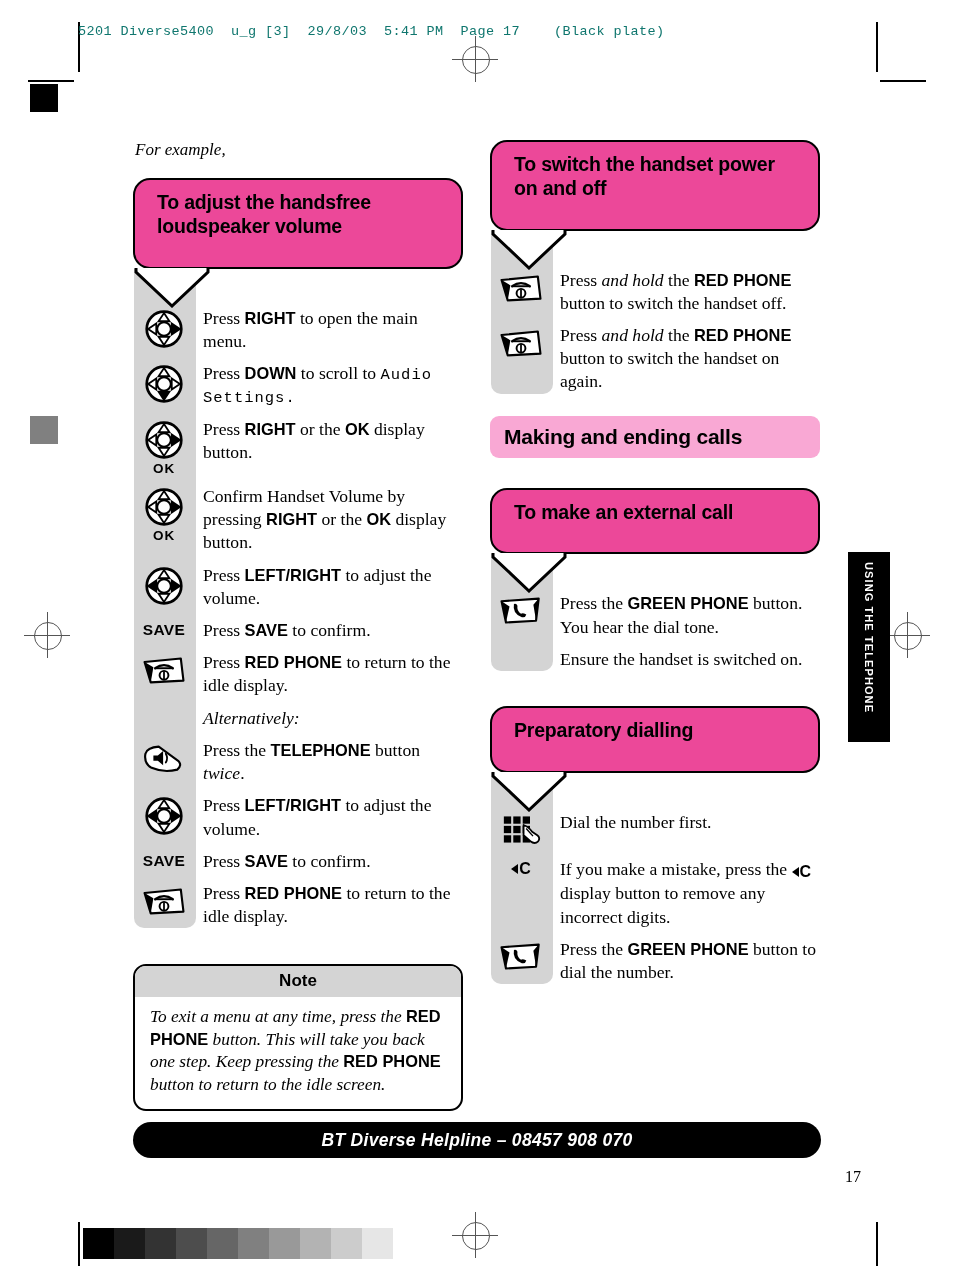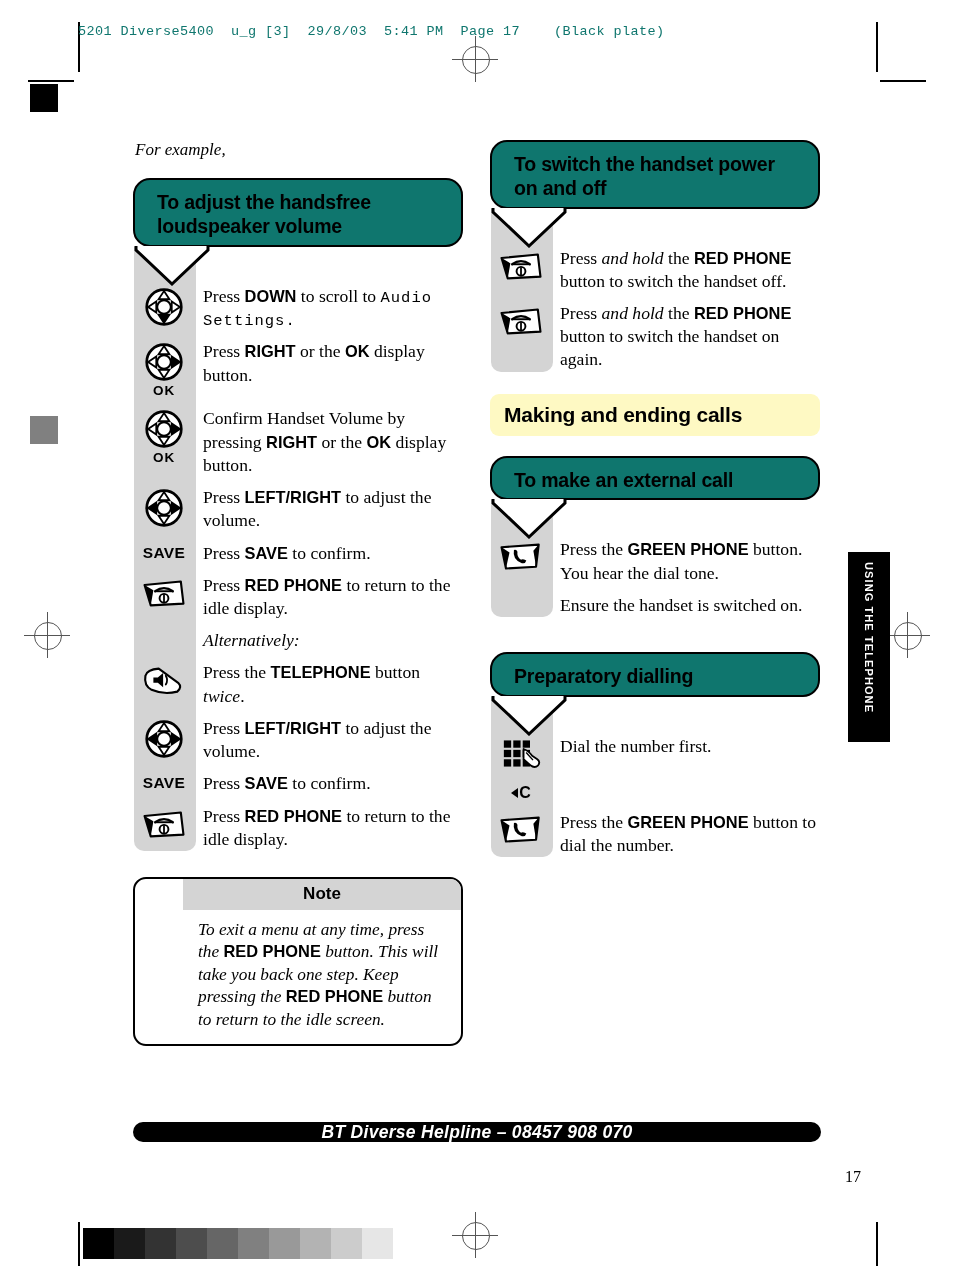--- a/index.html
+++ b/index.html
@@ -33,22 +33,22 @@
 
   
   .col{position:absolute;width:330px;}
   .col-left{left:133px;top:140px;}
   .col-right{left:490px;top:140px;}
 
   .for-example{font-style:italic;font-size:17px;margin:0 0 18px 2px;font-family:"Liberation Serif",serif;}
 
   
   .bubble-wrap{position:relative;}
-  .bubble{position:relative;border:2.5px solid #000;border-radius:17px;background:#0f766e;
-     padding:11px 16px 6px 22px;z-index:3;}
+  .bubble{position:relative;border:2.5px solid #000;border-radius:17px;background:#ec4899;
+     padding:11px 16px 28px 22px;z-index:3;}
   .bubble h2{margin:0;font-family:"Liberation Sans",sans-serif;font-weight:bold;
      font-size:19.5px;line-height:1.22;letter-spacing:-0.2px;}
   .tail{position:absolute;left:1px;top:100%;margin-top:-3px;width:78px;height:42px;z-index:4;}
 
   
   .steps{position:relative;padding-top:38px;}
   .steps:before{content:"";position:absolute;left:1px;top:0;width:62px;bottom:0;
      background:#d4d4d4;border-radius:0 0 10px 10px;z-index:0;}
   .step{position:relative;display:flex;align-items:flex-start;margin-bottom:9px;z-index:2;}
   .step .ic{width:62px;flex:0 0 62px;display:flex;flex-direction:column;
@@ -62,33 +62,33 @@
      letter-spacing:0.3px;}
   .ok-lbl{font-family:"Liberation Sans",sans-serif;font-weight:bold;font-size:13.5px;
      letter-spacing:1px;margin-top:1px;}
   .cbtn{font-family:"Liberation Sans",sans-serif;font-weight:bold;font-size:16px;
      display:flex;align-items:center;gap:1px;}
   .cbtn .tri{width:0;height:0;border-top:5px solid transparent;border-bottom:5px solid transparent;
      border-right:7px solid #000;}
   .noic{height:2px;}
 
   
-  .section-banner{background:#fef9c3;border-radius:9px;padding:9px 14px;margin:22px 0 20px 0;}
+  .section-banner{background:#f9a8d4;border-radius:9px;padding:9px 14px;margin:22px 0 30px 0;}
   .section-banner h1{margin:0;font-family:"Liberation Sans",sans-serif;font-weight:bold;
      font-size:21px;letter-spacing:-0.2px;}
 
   
-  .note{border:2.5px solid #000;border-radius:13px;margin-top:26px;overflow:hidden;background:#fff;padding-left:48px;}
+  .note{border:2.5px solid #000;border-radius:13px;margin-top:36px;overflow:hidden;background:#fff;}
   .note-hd{background:#d4d4d4;text-align:center;font-family:"Liberation Sans",sans-serif;
      font-weight:bold;font-size:17px;padding:5px 0 6px;}
   .note-bd{padding:9px 15px 13px 15px;font-style:italic;font-size:17.3px;line-height:1.3;}
   .note-bd b{font-family:"Liberation Sans",sans-serif;font-weight:bold;font-style:normal;font-size:16.4px;}
 
   
-  .footer-banner{position:absolute;left:133px;top:1122px;width:688px;height:20px;
+  .footer-banner{position:absolute;left:133px;top:1122px;width:688px;height:36px;
      background:#000;border-radius:18px;display:flex;align-items:center;justify-content:center;}
   .footer-banner span{color:#fff;font-family:"Liberation Sans",sans-serif;font-weight:bold;
      font-style:italic;font-size:17.5px;letter-spacing:0.3px;}
   .page-num{position:absolute;right:93px;top:1168px;font-size:16px;font-family:"Liberation Serif",serif;}
 </style>
 </head>
 <body>
 
 <div class="crop-rule" style="left:28px;top:80px;width:46px;height:2px;"></div>
 <div class="reg-square" id="regsq1" style="left:30px;top:84px;width:28px;height:28px;background:#000;"></div>
@@ -154,20 +154,33 @@
     </svg>
   </div>
 
   <div class="steps" id="leftSteps">
       <div class="step">
         <div class="ic">
           <svg viewBox="0 0 44 44" width="40" height="40">
     <circle cx="22" cy="22" r="19" fill="#fff" stroke="#000" stroke-width="3"></circle>
     <circle cx="22" cy="22" r="7.5" fill="#fff" stroke="#000" stroke-width="2.2"></circle>
     <path d="M22,4.5 L28,13.5 L16,13.5 Z" fill="#fff" stroke="#000" stroke-width="2"></path>
+    <path d="M22,39.5 L16,30.5 L28,30.5 Z" fill="#fff" stroke="#000" stroke-width="2"></path>
+    <path d="M4.5,22 L13.5,16 L13.5,28 Z" fill="#fff" stroke="#000" stroke-width="2"></path>
+    <path d="M39.5,22 L30.5,28 L30.5,16 Z" fill="#000" stroke="#000" stroke-width="2"></path>
+  </svg>
+        </div>
+        <div class="tx">Press <b>RIGHT</b> to open the main menu.</div>
+      </div>
+      <div class="step">
+        <div class="ic">
+          <svg viewBox="0 0 44 44" width="40" height="40">
+    <circle cx="22" cy="22" r="19" fill="#fff" stroke="#000" stroke-width="3"></circle>
+    <circle cx="22" cy="22" r="7.5" fill="#fff" stroke="#000" stroke-width="2.2"></circle>
+    <path d="M22,4.5 L28,13.5 L16,13.5 Z" fill="#fff" stroke="#000" stroke-width="2"></path>
     <path d="M22,39.5 L16,30.5 L28,30.5 Z" fill="#000" stroke="#000" stroke-width="2"></path>
     <path d="M4.5,22 L13.5,16 L13.5,28 Z" fill="#fff" stroke="#000" stroke-width="2"></path>
     <path d="M39.5,22 L30.5,28 L30.5,16 Z" fill="#fff" stroke="#000" stroke-width="2"></path>
   </svg>
         </div>
         <div class="tx">Press <b>DOWN</b> to scroll to <span class="lcd">Audio Settings.</span></div>
       </div>
       <div class="step">
         <div class="ic">
           <svg viewBox="0 0 44 44" width="40" height="40">
@@ -381,20 +394,21 @@
     <path d="M27,14 Q33,16 37,22 L43,26 Q47,29 44,33 Q40,37 35,33 L27,26 Z" fill="#fff" stroke="#000" stroke-width="2.1" stroke-linejoin="round"></path>
     <line x1="30" y1="18" x2="38" y2="27" stroke="#000" stroke-width="1.6"></line>
   </svg>
         </div>
         <div class="tx">Dial the number first.</div>
       </div>
       <div class="step">
         <div class="ic">
           <span class="cbtn"><span class="tri"></span>C</span>
         </div>
+        <div class="tx">If you make a mistake, press the <span class="cbtn" style="display:inline-flex;vertical-align:-2px"><span class="tri"></span>C</span> display button to remove any incorrect digits.</div>
       </div>
       <div class="step">
         <div class="ic">
           <svg viewBox="0 0 52 38" width="46" height="34">
     <path d="M4,8 L46,5 L43,30 L9,32 Z" fill="#fff" stroke="#000" stroke-width="2.4" stroke-linejoin="round"></path>
     <path d="M4,8 L13,14 L9,32 Z" fill="#000"></path>
     <path d="M46,5 L40,12 L43,30 Z" fill="#000"></path>
     <path d="M18,11 Q16,22 27,26 Q31,27 32,23 Q28,21 26,22 Q21,19 22,13 Q21,10 18,11 Z" fill="#000"></path>
   </svg>
         </div>

